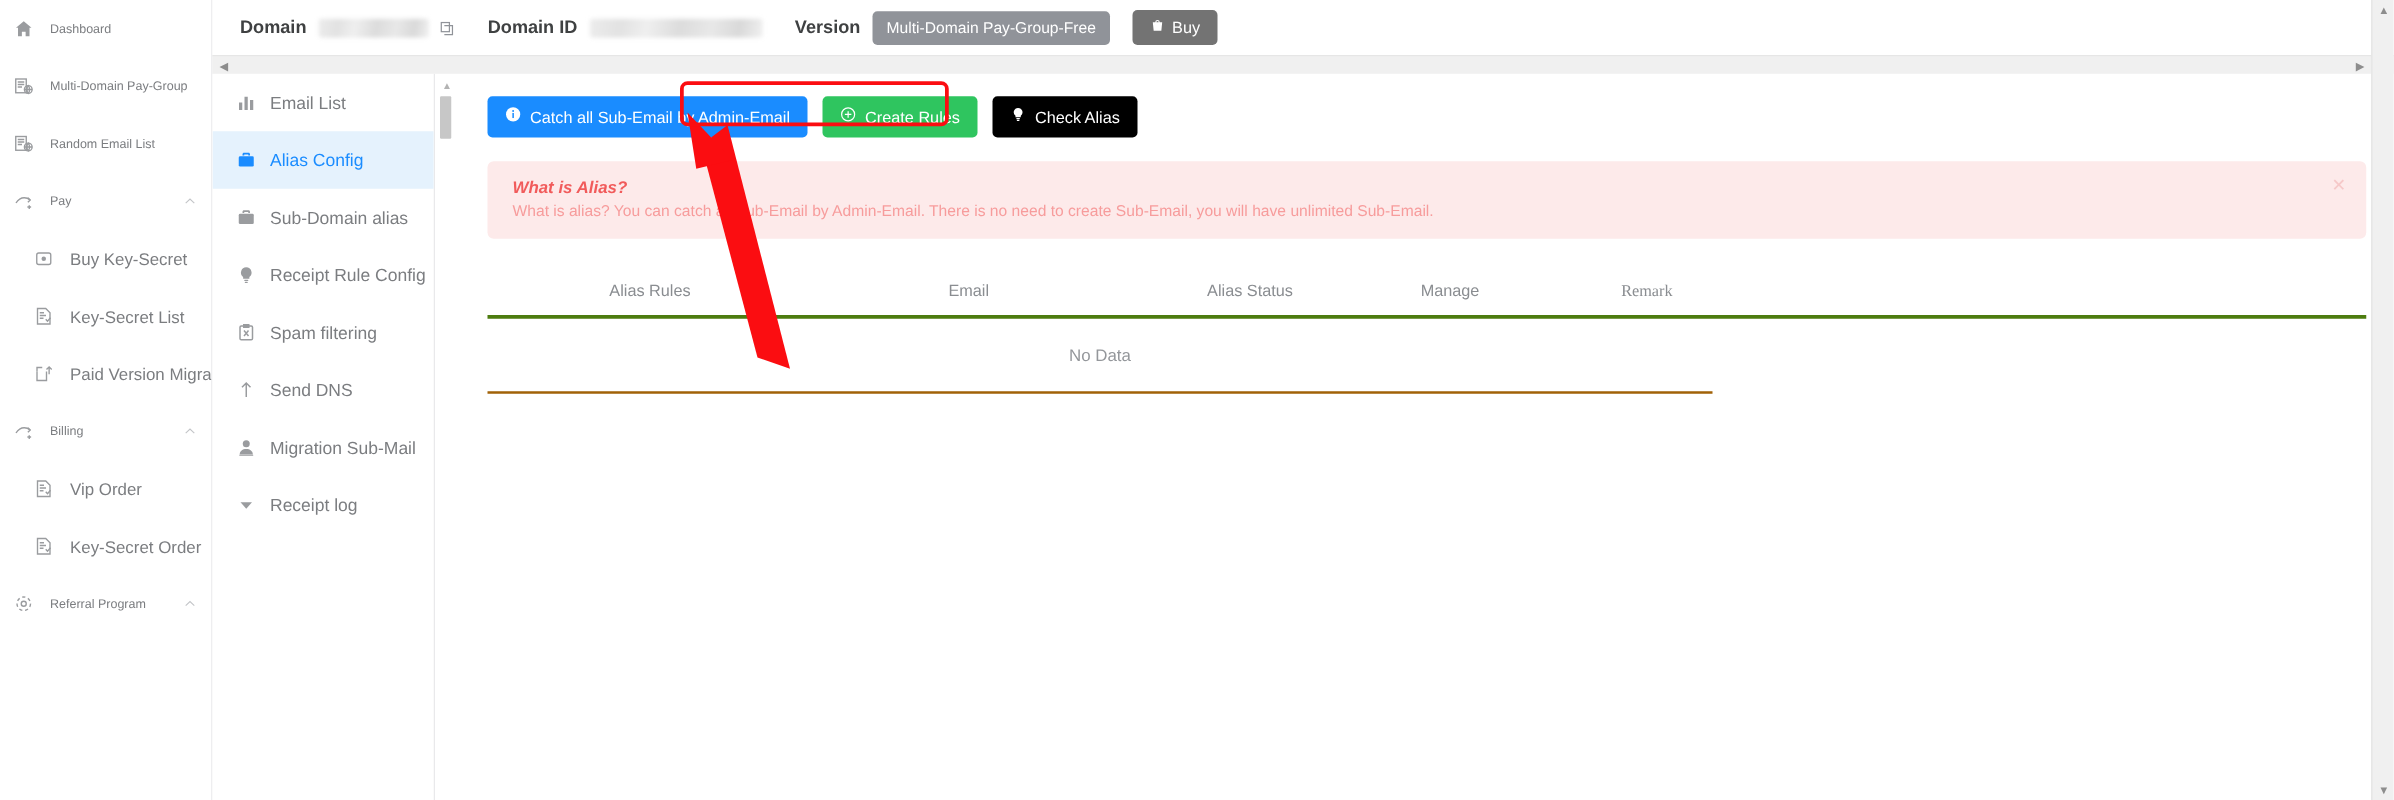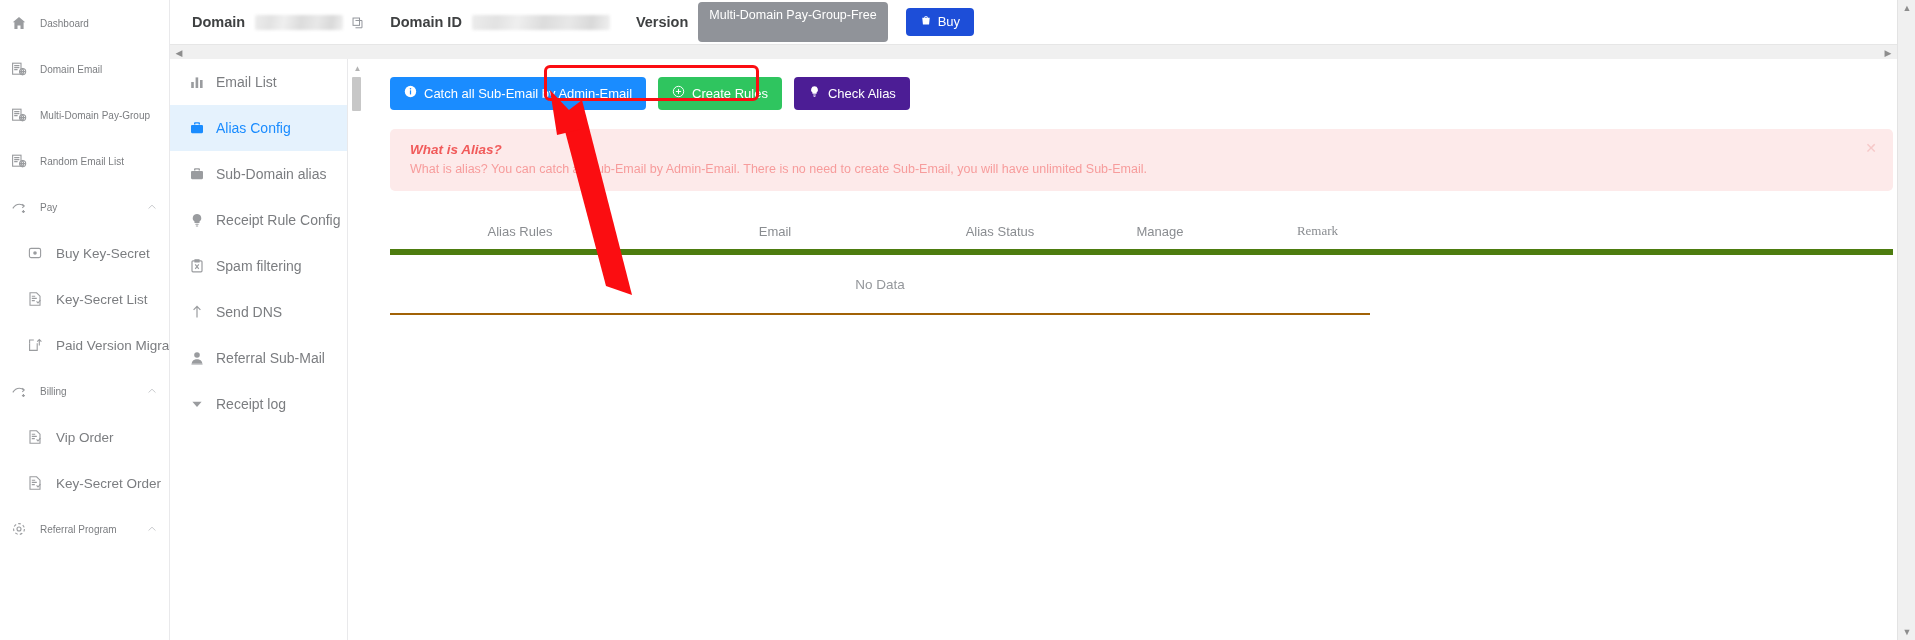--- a/index.html
+++ b/index.html
@@ -63,27 +63,27 @@
     height: 15px; border-radius: 2px; margin-right: 8px;
     background: linear-gradient(100deg,#ececec 0%,#e2e2e2 18%,#efefef 33%,#dcdcdc 52%,#e8e8e8 70%,#d9d9d9 86%,#f0f0f0 100%);
     filter: blur(1.6px);
   }
   .redact.domain { width: 88px; }
   .redact.domainid { width: 138px; }
   .copy-ico { color: #909399; margin-right: 26px; display:flex; align-items:center; }
   .ver-badge {
     background: #909399; color: #ffffff;
     font-size: 12.5px;
-    padding: 6px 11px 20px;
+    padding: 6px 11px 7px;
     border-radius: 4px;
     margin-right: 18px;
     white-space: nowrap;
   }
   .buy-btn {
-    background: #1d4ed8; color: #ffffff;
+    background: #737373; color: #ffffff;
     font-size: 13px;
     padding: 6px 14px 7px;
     border-radius: 4px;
     display: flex; align-items: center; gap: 6px;
     border: none; cursor: pointer;
     white-space: nowrap;
   }
 
   
   .hscroll-strip {
@@ -150,21 +150,21 @@
   .btn-row { display: flex; align-items: center; gap: 12px; margin-left: 20px; }
   .btn {
     border: none; cursor: pointer; color: #ffffff;
     font-size: 13px; border-radius: 4px;
     padding: 8px 14px 9px;
     display: flex; align-items: center; gap: 7px;
     white-space: nowrap;
   }
   .btn-blue { background: #1a8cff; }
   .btn-green { background: #2fc55f; }
-  .btn-amber { background: #4c1d95; }
+  .btn-amber { background: #000000; }
 
   .highlight-box {
     position: absolute;
     left: 374px; top: 65px; width: 215px; height: 36px;
     border: 3px solid #fb0d11;
     border-radius: 6px;
     pointer-events: none;
     z-index: 20;
   }
   .arrow-svg { position: absolute; left: 0; top: 0; width: 100%; height: 100%; pointer-events: none; z-index: 19; }
@@ -180,21 +180,21 @@
   .alert-text { color: #f79c9c; font-size: 12.5px; }
   .alert-close {
     position: absolute; right: 16px; top: 12px;
     color: #f6c8c8; font-size: 14px; cursor: pointer; line-height: 1;
   }
 
   .table { margin: 22px 0 0 20px; }
   .thead {
     display: flex; align-items: center;
     height: 42px;
-    border-bottom: 6px solid #4d7c0f;
+    border-bottom: 3px solid #4d7c0f;
     font-size: 13px; color: #8a8d91;
   }
   .th { text-align: center; }
   .th.c1 { flex: 0 0 260px; }
   .th.c2 { flex: 0 0 250px; }
   .th.c3 { flex: 0 0 200px; }
   .th.c4 { flex: 0 0 120px; }
   .th.c5 { flex: 0 0 195px; font-family: Liberation Serif, serif; }
   .tbody-empty {
     height: 60px; display: flex; align-items: center; justify-content: center;
@@ -219,31 +219,20 @@
 
   <nav class="sidebar">
     <div id="sidebar-items">
         <div class="nav-item">
           <span class="nav-ico">
             <svg width="16" height="16" viewBox="0 0 16 16" fill="currentColor">
               <path d="M8 2L1.8 7.2h1.6V14h3.1v-3.6h3V14h3.1V7.2h1.6z"></path>
             </svg>
           </span>
           <span class="nav-label">Dashboard</span>
-        </div>
-        <div class="nav-item">
-          <span class="nav-ico">
-            <svg width="16" height="16" viewBox="0 0 16 16" fill="none" stroke="currentColor" stroke-width="1.1">
-              <rect x="1.6" y="2.2" width="8.4" height="11"></rect>
-              <path d="M3.2 4.6h5.2M3.2 6.6h5.2M3.2 8.6h3.4"></path>
-              <circle cx="11.6" cy="10.6" r="3.1"></circle>
-              <path d="M8.5 10.6h6.2M11.6 7.5c1.4 1.6 1.4 4.6 0 6.2-1.4-1.6-1.4-4.6 0-6.2z"></path>
-            </svg>
-          </span>
-          <span class="nav-label">Domain Email</span>
         </div>
         <div class="nav-item">
           <span class="nav-ico">
             <svg width="16" height="16" viewBox="0 0 16 16" fill="none" stroke="currentColor" stroke-width="1.1">
               <rect x="1.6" y="2.2" width="8.4" height="11"></rect>
               <path d="M3.2 4.6h5.2M3.2 6.6h5.2M3.2 8.6h3.4"></path>
               <circle cx="11.6" cy="10.6" r="3.1"></circle>
               <path d="M8.5 10.6h6.2M11.6 7.5c1.4 1.6 1.4 4.6 0 6.2-1.4-1.6-1.4-4.6 0-6.2z"></path>
             </svg>
           </span>
@@ -447,21 +436,21 @@
               <span>Send DNS</span>
             </div>
             <div class="sm-item">
               <span class="sm-ico">
                 <svg width="16" height="16" viewBox="0 0 16 16" fill="currentColor">
                   <circle cx="8" cy="5" r="2.8"></circle>
                   <path d="M2.8 13.4c0-2.6 2.3-4.2 5.2-4.2s5.2 1.6 5.2 4.2z"></path>
                   <rect x="2.4" y="13.6" width="11.2" height="1" rx="0.5"></rect>
                 </svg>
               </span>
-              <span>Referral Sub-Mail</span>
+              <span>Migration Sub-Mail</span>
             </div>
             <div class="sm-item">
               <span class="sm-ico">
                 <svg width="16" height="16" viewBox="0 0 16 16" fill="currentColor">
                   <path d="M3.4 5.8h9.2L8 11z"></path>
                 </svg>
               </span>
               <span>Receipt log</span>
             </div>
           </div>

